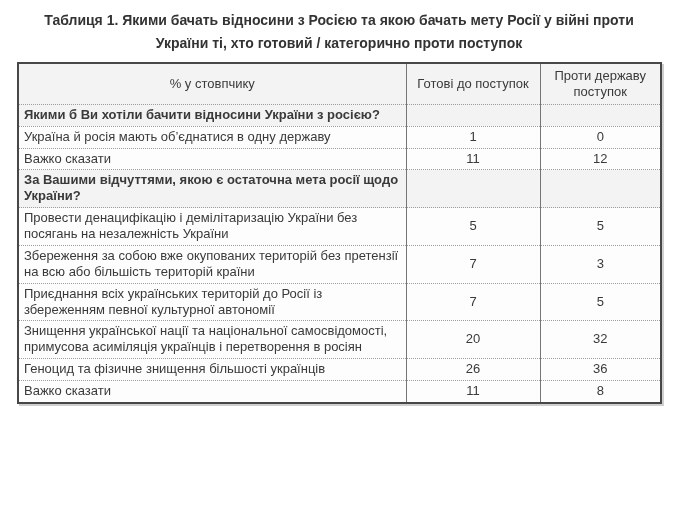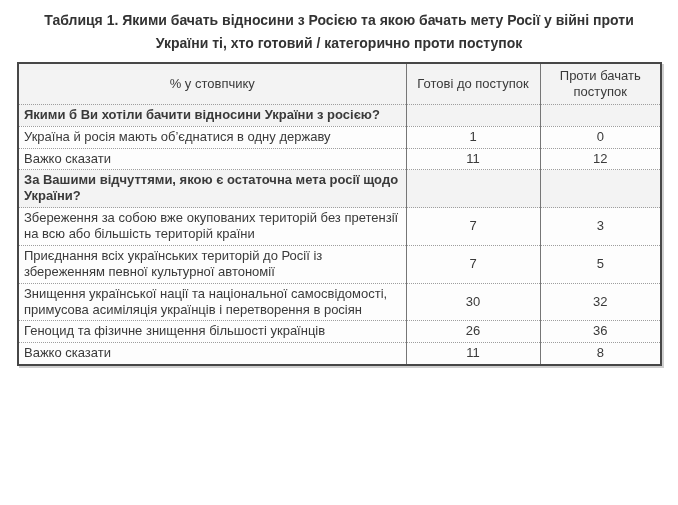--- a/index.html
+++ b/index.html
@@ -74,21 +74,21 @@
   <table class="survey">
     <colgroup>
       <col class="c-q">
       <col class="c-v1">
       <col class="c-v2">
     </colgroup>
     <thead>
       <tr>
         <th>% у стовпчику</th>
         <th>Готові до поступок</th>
-        <th>Проти бачать поступок</th>
+        <th>Проти державу поступок</th>
       </tr>
     </thead>
     <tbody>
         <tr class="section-row">
           <td class="q">Якими б Ви хотіли бачити відносини України з росією?</td>
           <td class="v"></td>
           <td class="v"></td>
         </tr>
         <tr>
           <td class="q">Україна й росія мають об’єднатися в одну державу</td>
@@ -99,32 +99,37 @@
           <td class="q">Важко сказати</td>
           <td class="v">11</td>
           <td class="v">12</td>
         </tr>
         <tr class="section-row">
           <td class="q">За Вашими відчуттями, якою є остаточна мета росії щодо України?</td>
           <td class="v"></td>
           <td class="v"></td>
         </tr>
         <tr>
+          <td class="q">Провести денацифікацію і демілітаризацію України без посягань на незалежність України</td>
+          <td class="v">5</td>
+          <td class="v">5</td>
+        </tr>
+        <tr>
           <td class="q">Збереження за собою вже окупованих територій без претензії на всю або більшість територій країни</td>
           <td class="v">7</td>
           <td class="v">3</td>
         </tr>
         <tr>
           <td class="q">Приєднання всіх українських територій до Росії із збереженням певної культурної автономії</td>
           <td class="v">7</td>
           <td class="v">5</td>
         </tr>
         <tr>
           <td class="q">Знищення української нації та національної самосвідомості, примусова асиміляція українців і перетворення в росіян</td>
-          <td class="v">30</td>
+          <td class="v">20</td>
           <td class="v">32</td>
         </tr>
         <tr>
           <td class="q">Геноцид та фізичне знищення більшості українців</td>
           <td class="v">26</td>
           <td class="v">36</td>
         </tr>
         <tr>
           <td class="q">Важко сказати</td>
           <td class="v">11</td>

